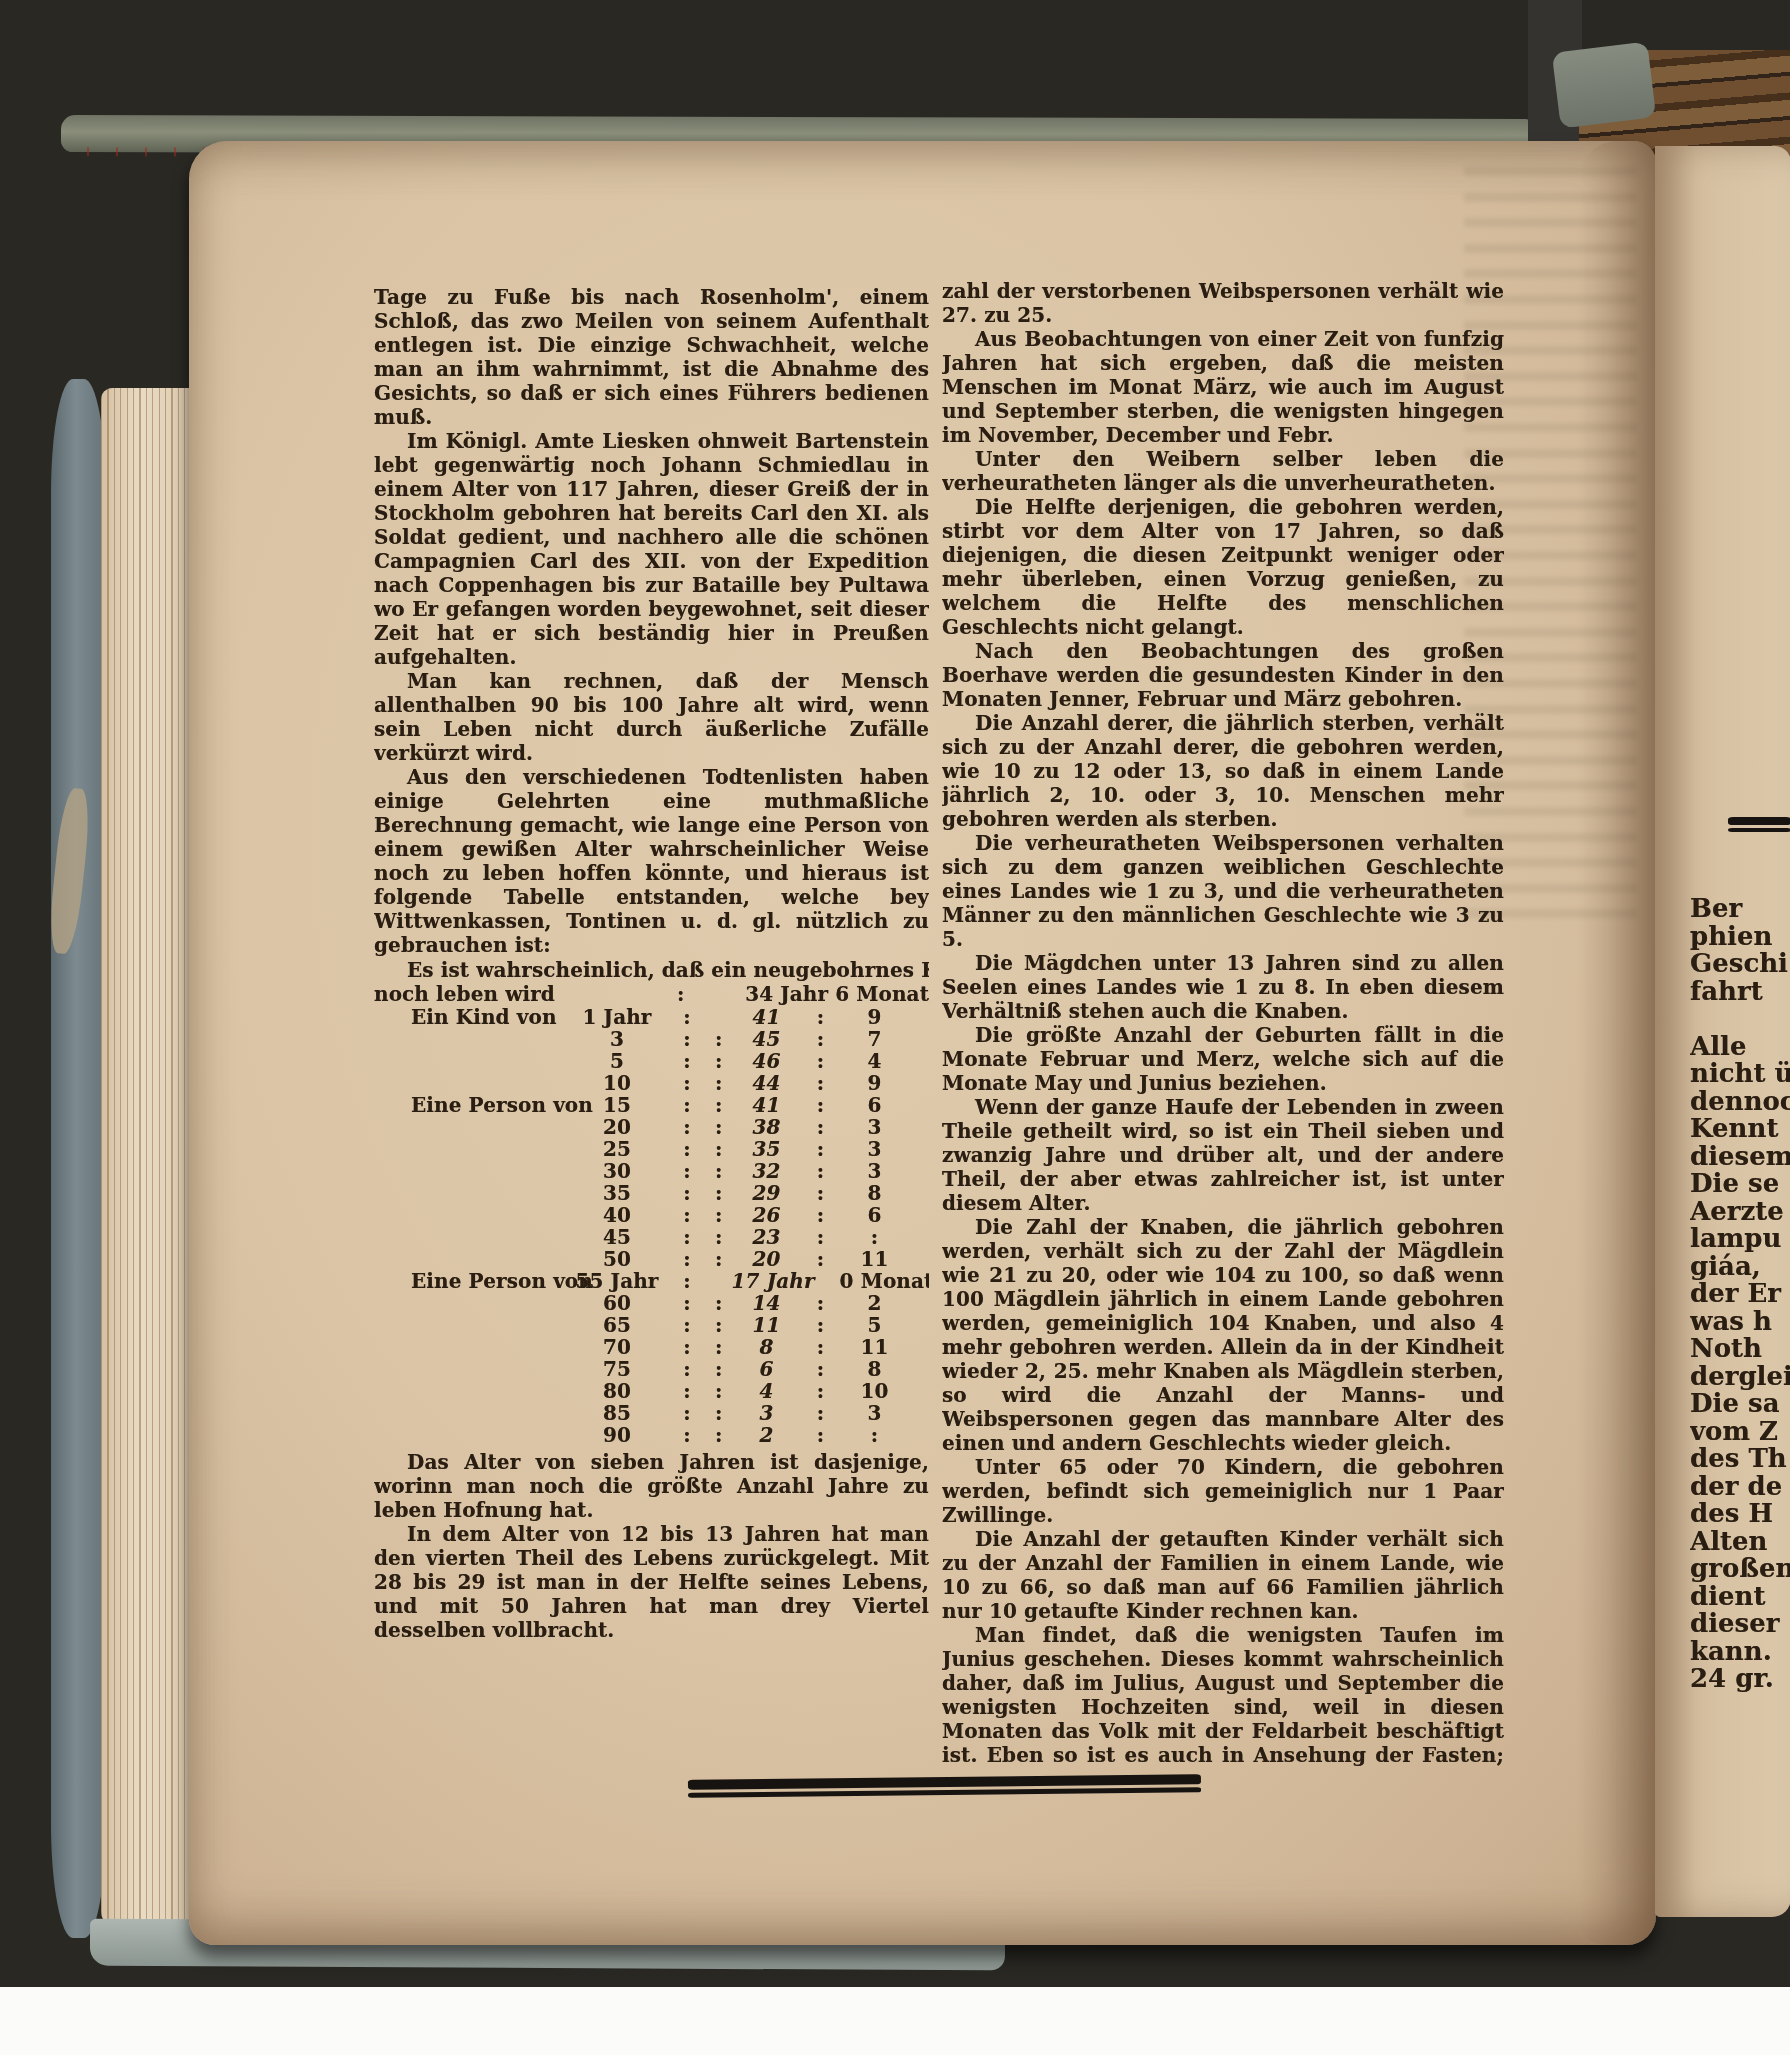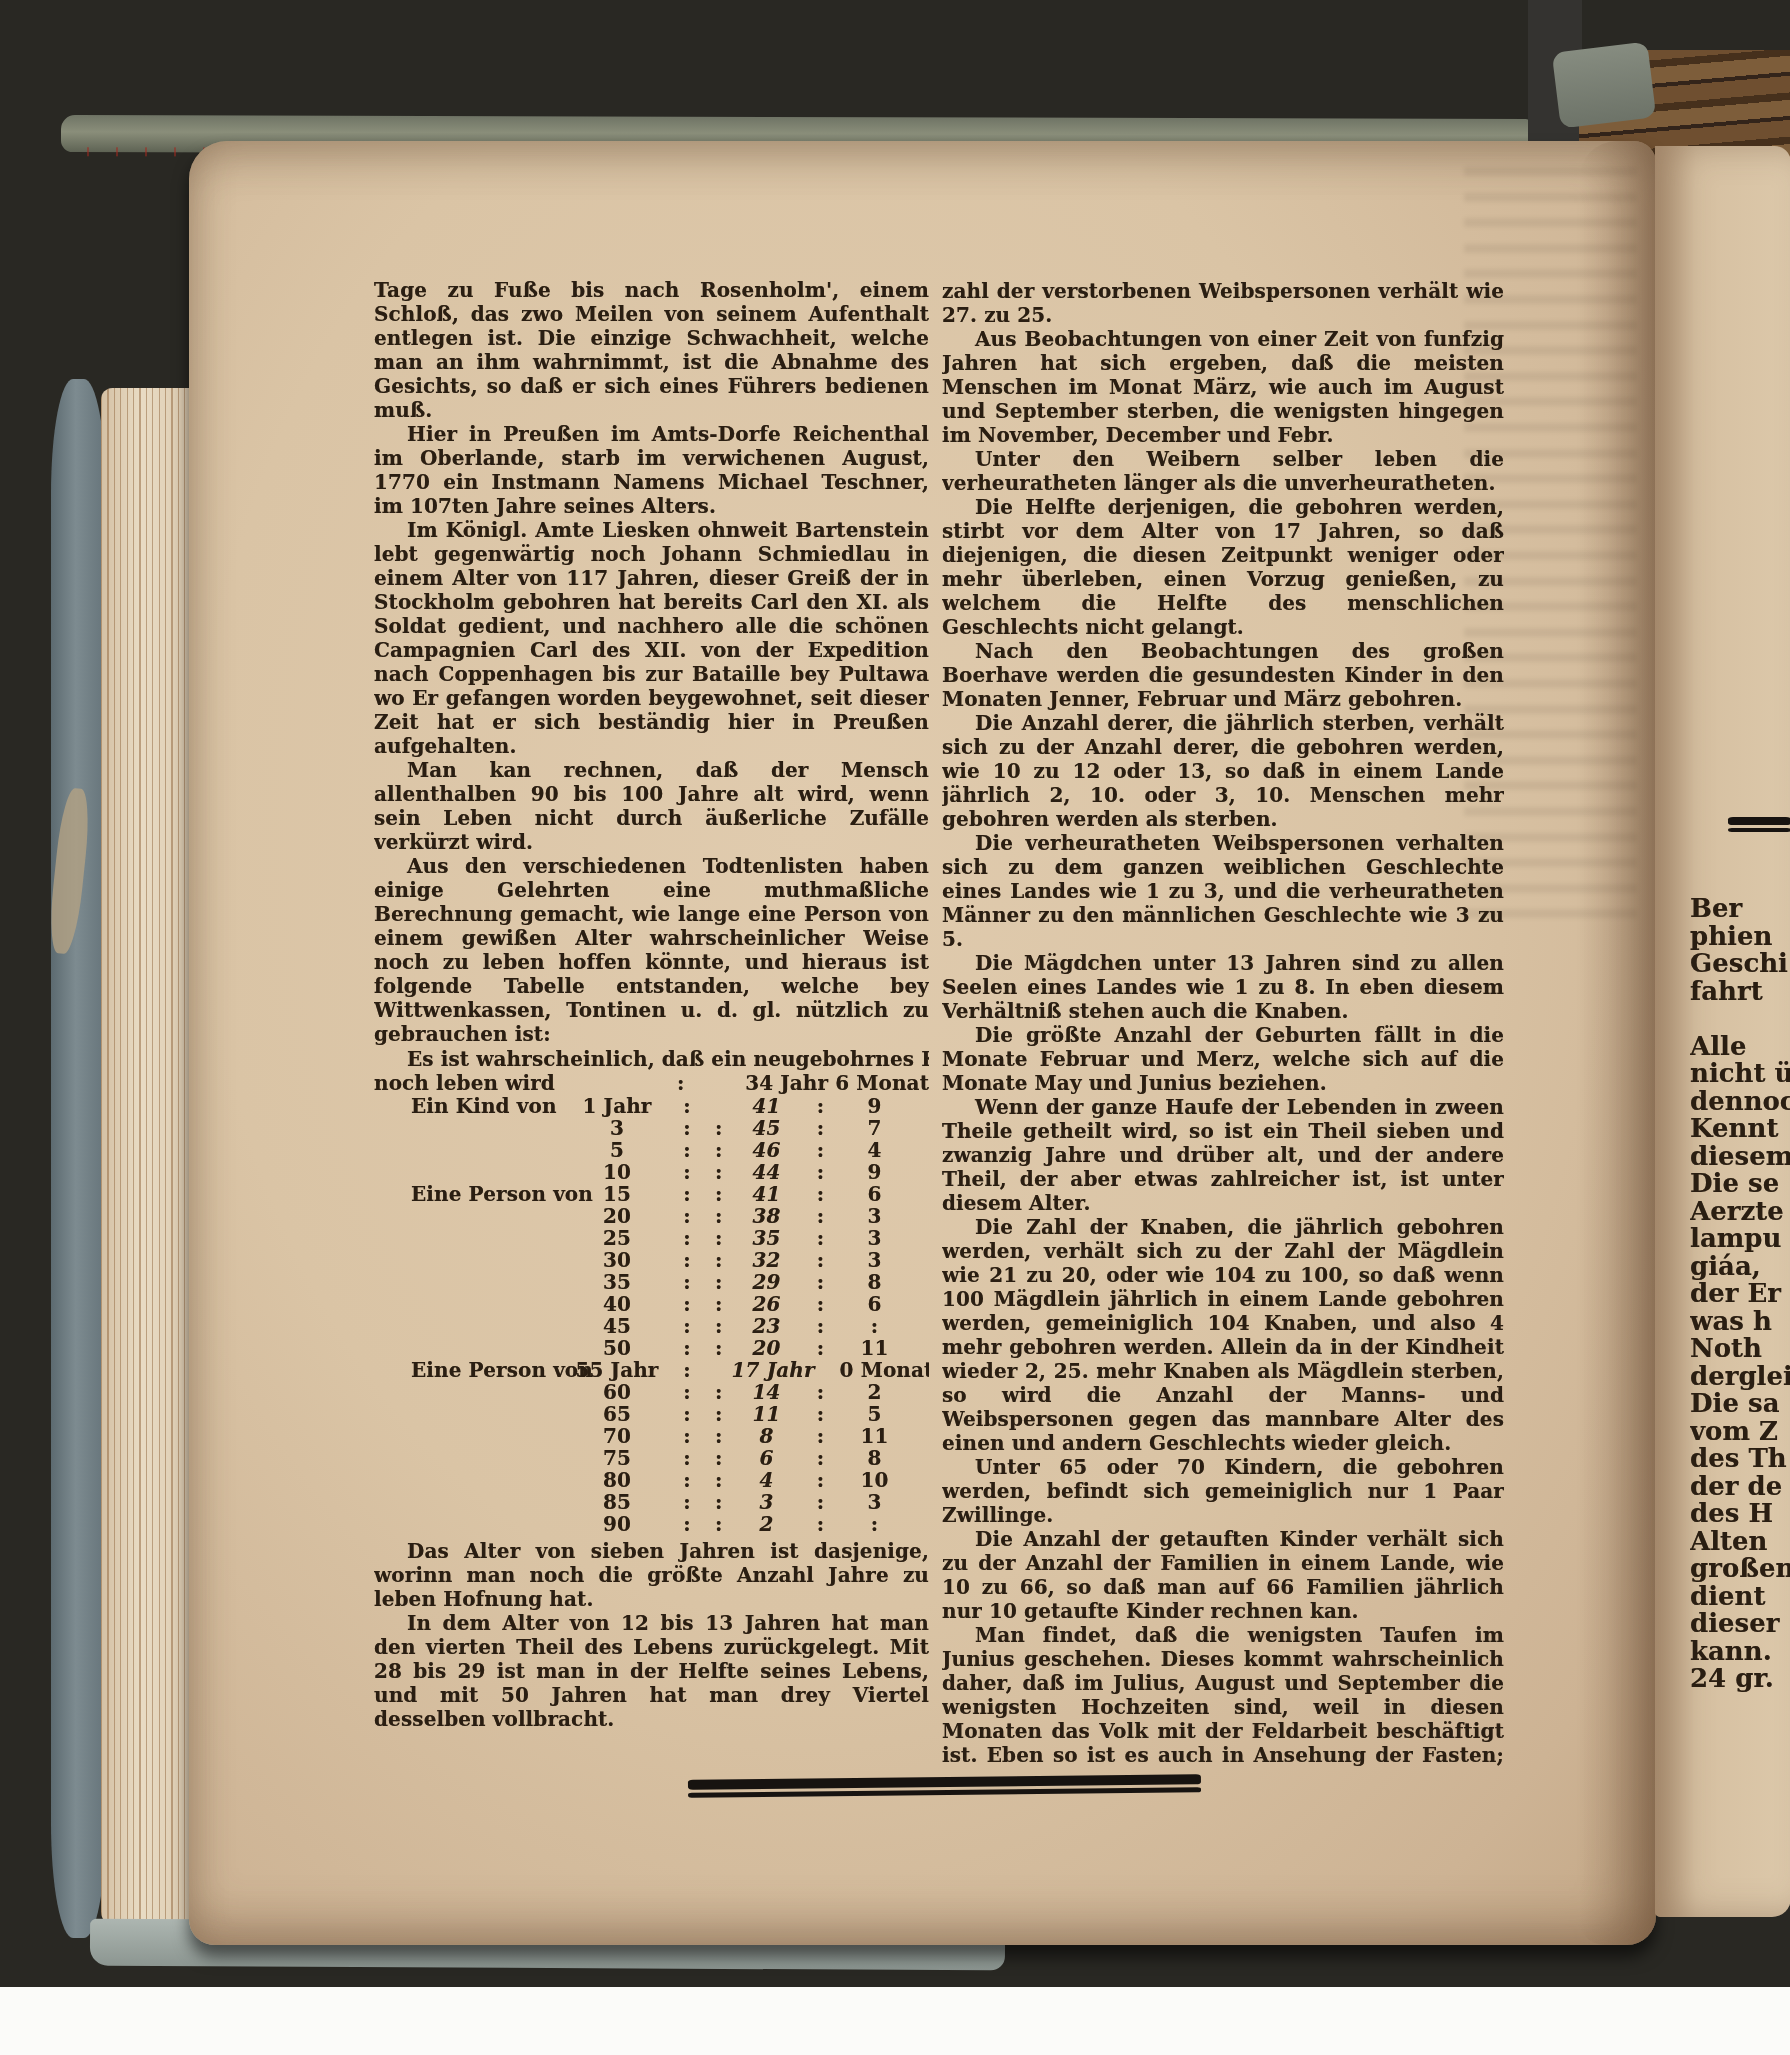--- a/index.html
+++ b/index.html
@@ -79,21 +79,21 @@
   }
   .bottom-strip{position:absolute;left:0;top:1987px;width:1791px;height:68px;background:#fbfbf9;}
 
   
   .column{
     position:absolute;text-align:justify;color:#2a1e12;font-weight:700;
     font-size:20px;line-height:24px;letter-spacing:0.1px;
     text-shadow:0 0 0.6px rgba(40,25,10,.55);
     overflow:hidden;
   }
-  .left-column{left:374px;top:278px;width:555px;height:1495px;}
+  .left-column{left:374px;top:285px;width:555px;height:1495px;}
   .right-column{left:942px;top:279px;width:562px;height:1491px;}
   .para{margin:0;text-indent:33px;}
   .paras-top p:first-of-type{text-indent:0;}
   .right-column [data-repeat] p:first-of-type{text-indent:0;}
 
   
   .life-table{margin:1.3px 0 3.8px 0;white-space:nowrap;}
   .table-intro{text-indent:33px;margin:0;}
   .introrow{display:flex;line-height:24px;}
   .introrow .t-label{width:301px;}
@@ -140,21 +140,20 @@
     <div class="ghost"></div>
     <div class="gutter-shade"></div>
   </div>
   <div class="right-sliver"></div>
 
   <div class="column left-column">
     <div class="paras-top" data-repeat="left_column.paragraphs_top">
 
         <p class="para">Tage zu Fuße bis nach Rosenholm', einem Schloß, das zwo Meilen von seinem Aufenthalt entlegen ist. Die einzige Schwachheit, welche man an ihm wahrnimmt, ist die Abnahme des Gesichts, so daß er sich eines Führers bedienen muß.</p>
 
-        <p class="para">Hier in Preußen im Amts-Dorfe Reichenthal im Oberlande, starb im verwichenen August, 1770 ein Instmann Namens Michael Teschner, im 107ten Jahre seines Alters.</p>
 
         <p class="para">Im Königl. Amte Liesken ohnweit Bartenstein lebt gegenwärtig noch Johann Schmiedlau in einem Alter von 117 Jahren, dieser Greiß der in Stockholm gebohren hat bereits Carl den XI. als Soldat gedient, und nachhero alle die schönen Campagnien Carl des XII. von der Expedition nach Coppenhagen bis zur Bataille bey Pultawa wo Er gefangen worden beygewohnet, seit dieser Zeit hat er sich beständig hier in Preußen aufgehalten.</p>
 
 
         <p class="para">Man kan rechnen, daß der Mensch allenthalben 90 bis 100 Jahre alt wird, wenn sein Leben nicht durch äußerliche Zufälle verkürzt wird.</p>
 
         <p class="para">Aus den verschiedenen Todtenlisten haben einige Gelehrten eine muthmaßliche Berechnung gemacht, wie lange eine Person von einem gewißen Alter wahrscheinlicher Weise noch zu leben hoffen könnte, und hieraus ist folgende Tabelle entstanden, welche bey Wittwenkassen, Tontinen u. d. gl. nützlich zu gebrauchen ist:</p>
       </div>
 
     <div class="life-table">

